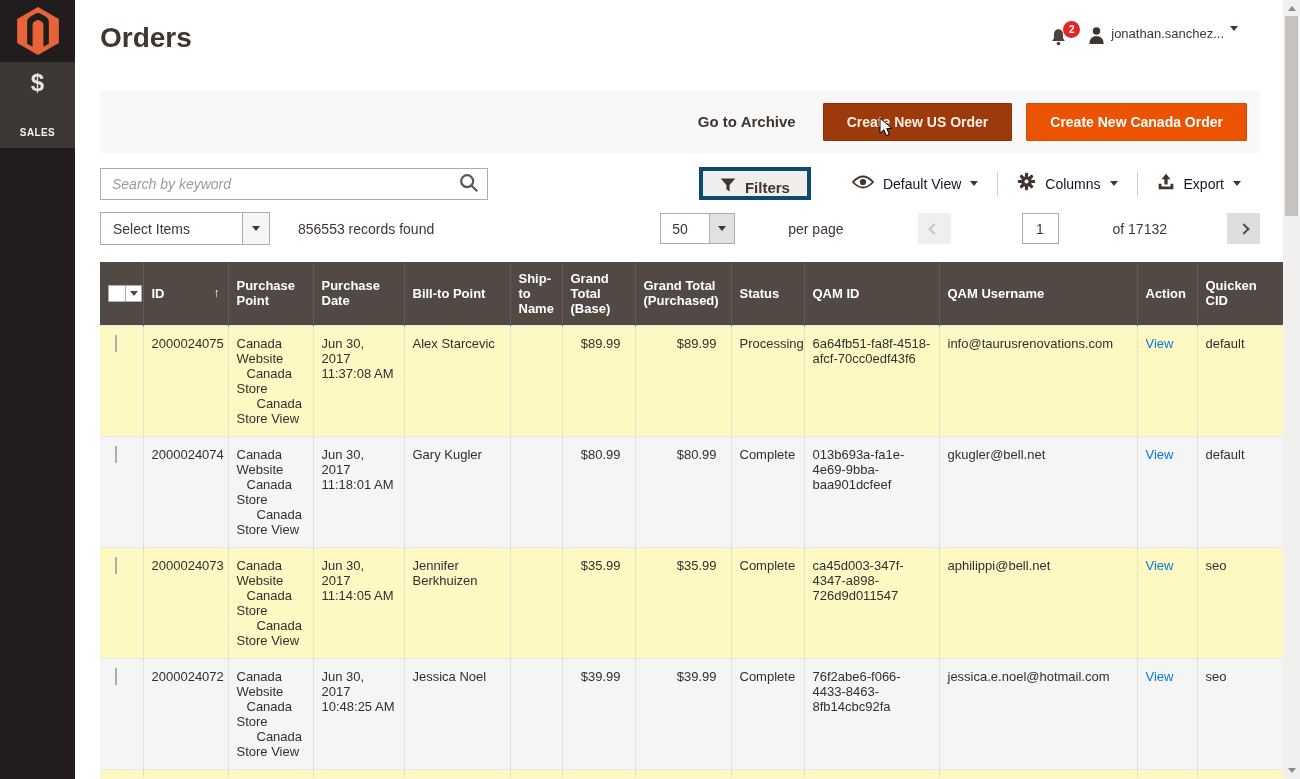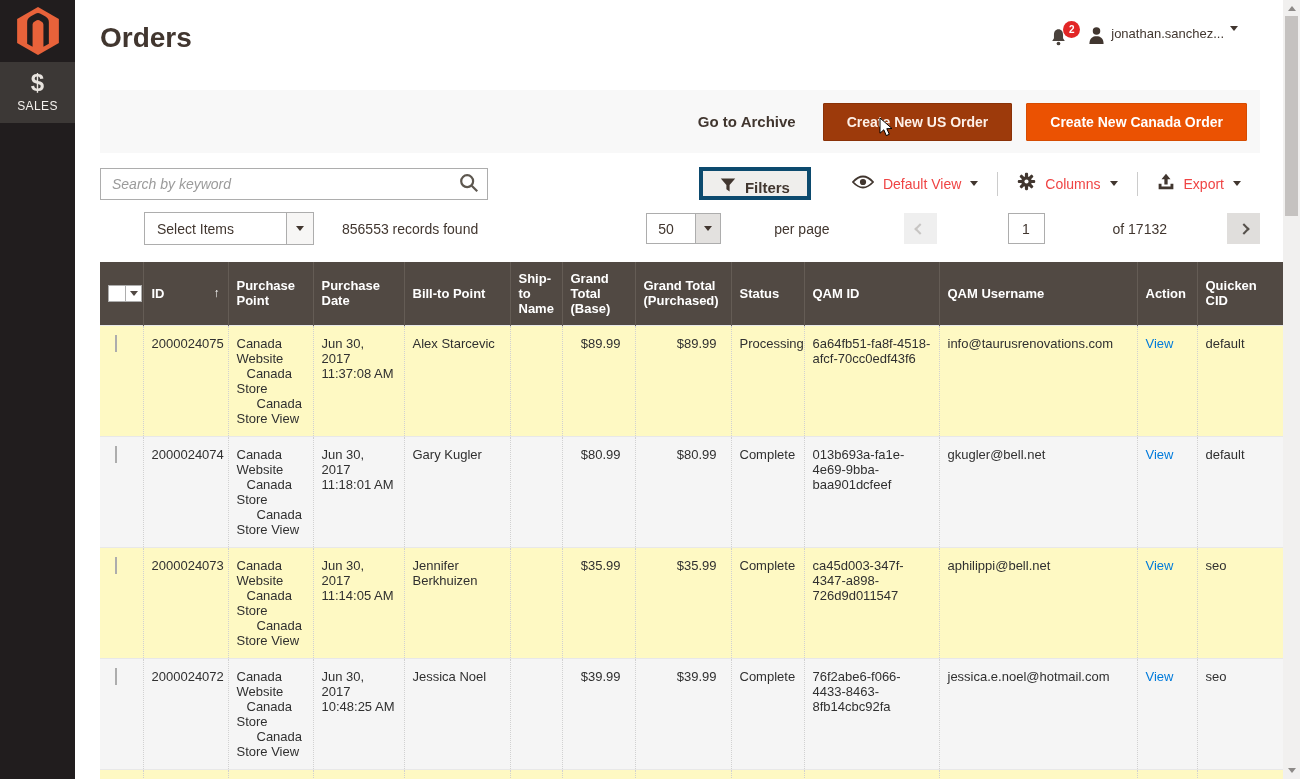--- a/index.html
+++ b/index.html
@@ -7,21 +7,21 @@
     font-family:"Liberation Sans", sans-serif; position:relative; }
 
   
   .sidebar { position:absolute; left:0; top:0; width:75px; height:779px;
     background:var(--sidebar-bg,#211d1e); z-index:5; }
   .logo-wrap { height:62px; display:flex; align-items:center; justify-content:center; cursor:pointer; }
   .menu-item { width:75px; padding:9px 0 10px; display:flex; flex-direction:column;
     align-items:center; gap:4px; cursor:pointer; }
   .menu-item.active { background:var(--sidebar-active-bg,#3c3836); }
   .menu-icon-dollar { font-size:24px; font-weight:bold; color:#e8e4df; line-height:24px; }
-  .menu-label { font-size:12px; font-weight:normal; letter-spacing:.4px; color:#8a8784; }
+  .menu-label { font-size:10px; font-weight:bold; letter-spacing:.4px; color:#8a8784;margin-top:28px; }
   .menu-item.active .menu-label { color:#f5f2ef; }
 
   
   .main { position:absolute; left:75px; top:0; width:1225px; height:779px; }
   .page-title { position:absolute; left:25px; top:22px; font-size:28px; color:#41362f; }
 
   .header-right { position:absolute; top:26px; right:62px; display:flex; align-items:center; gap:18px; }
   .bell-wrap { position:relative; width:22px; height:22px; cursor:pointer; }
   .badge { position:absolute; top:-6px; right:-10px; min-width:17px; height:17px; padding:0 4px;
     background:var(--badge-red,#e22626); border-radius:9px; color:#fff; font-size:10px; font-weight:bold;
@@ -47,46 +47,46 @@
   .search-wrap { position:relative; width:388px; height:32px; }
   .search-input { width:100%; height:100%; border:1px solid #adadad; padding:0 40px 0 11px;
     font-size:14px; font-style:italic; color:#303030; font-family:inherit; }
   .search-input::placeholder { color:#9b9b9b; font-style:italic; }
   .search-btn { position:absolute; right:6px; top:4px; width:26px; height:24px; background:none; border:none; cursor:pointer; }
   .tb-right { display:flex; align-items:center; height:33px; }
   .filters-btn { display:flex; align-items:flex-end; gap:9px; height:33px; padding:0 17px;
     background:#efeeec; border:4px solid #0c4a6e; font-size:15px; font-weight:bold; color:#41362f;
     cursor:pointer; font-family:inherit; margin-right:22px; }
   .tb-group { display:flex; align-items:center; gap:9px; padding:0 19px; cursor:pointer; }
-  .tb-label { font-size:14px; color:#ef4444; }
+  .tb-label { font-size:14px; color:#0f172a; }
   .tb-divider { width:1px; height:24px; background:#ccc; }
 
   
   .controls-row { position:absolute; left:25px; top:212px; width:1160px; height:33px;
     display:flex; align-items:center; }
-  .select-ctl { display:flex; height:33px; border:1px solid #adadad; background:#fff; cursor:pointer;margin-left:44px; }
+  .select-ctl { display:flex; height:33px; border:1px solid #adadad; background:#fff; cursor:pointer; }
   .select-ctl .sel-val { width:141px; display:flex; align-items:center; padding-left:12px;
     font-size:14px; color:#41362f; }
   .sel-caret-box { width:27px; border-left:1px solid #adadad; background:#f7f6f5;
     display:flex; align-items:center; justify-content:center; }
   .records-text { margin-left:28px; font-size:14px; color:#41362f; }
   .pager { margin-left:auto; display:flex; align-items:center;gap:44px; }
   .perpage-ctl { display:flex; height:31px; border:1px solid #adadad; background:#fff; cursor:pointer; }
   .perpage-ctl .sel-val { width:48px; display:flex; align-items:center; padding-left:11px; font-size:14px; color:#41362f; }
   .perpage-ctl .sel-caret-box { width:25px; background:#e3e1df; }
   .perpage-label { font-size:14px; color:#41362f; margin:0 30px 0 9px; }
   .nav-btn { width:33px; height:31px; border:none; display:flex; align-items:center; justify-content:center; cursor:pointer; }
   .nav-prev { background:#efefef; margin-right:27px; }
   .nav-next { background:#e0dedc; margin-left:16px; }
   .chev { width:8px; height:8px; border-top:2px solid #55504b; border-right:2px solid #55504b; }
   .chev-left { transform:rotate(-135deg); border-color:#c7c5c3; }
   .chev-right { transform:rotate(45deg); }
   .page-input { width:37px; height:31px; border:1px solid #adadad; text-align:center; font-size:14px;
     color:#41362f; font-family:inherit; }
-  .total-pages { font-size:14px; color:#41362f; margin-left:24px; }
+  .total-pages { font-size:14px; color:#41362f; margin-left:10px; }
 
   
   .grid-wrap { position:absolute; left:25px; top:262px; width:1183px; }
   table.grid { border-collapse:collapse; table-layout:fixed; width:1183px; }
   .grid thead th { background:var(--grid-header-bg,#514943); color:#fff; font-size:13px; font-weight:bold;
     text-align:left; vertical-align:middle; padding:8px 8px; height:63px; border-left:1px solid #645c55; }
   .grid thead th:first-child { border-left:none; }
   .grid tbody td { vertical-align:top; padding:10px 8px; font-size:13px; color:#303030;
     border-left:1px dotted #d1d1d1; border-top:1px solid #e8e8e8; line-height:15px; }
   .grid tbody td:first-child { border-left:none; }

